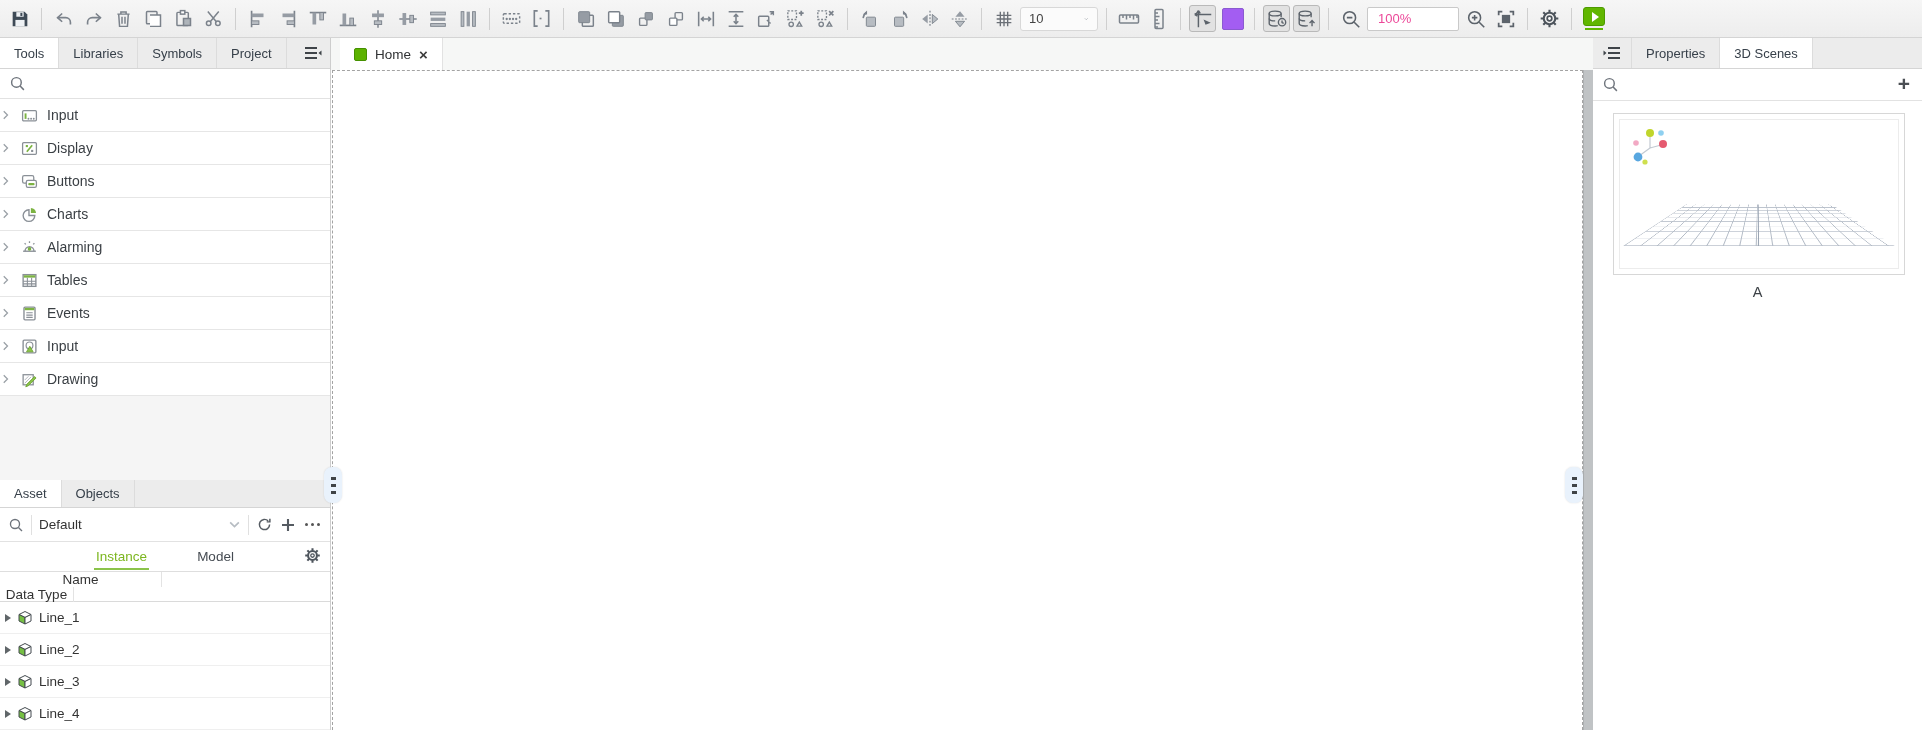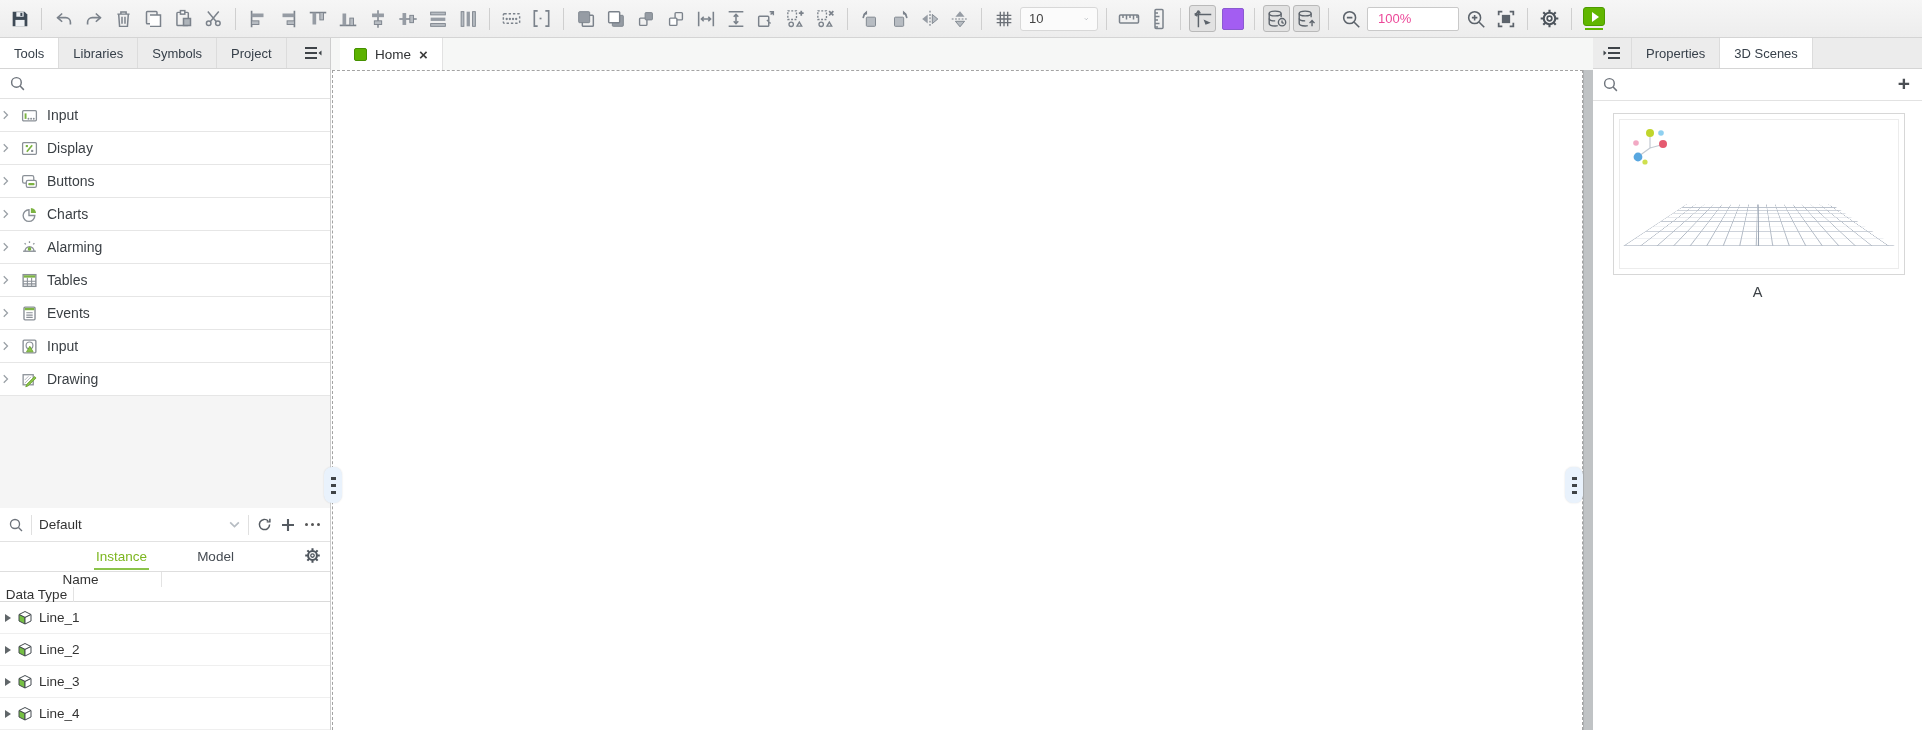--- a/index.html
+++ b/index.html
@@ -526,20 +526,28 @@
             <rect x="2" y="3.5" width="9.5" height="9.5" fill="none" stroke="#8a9097" stroke-width="1.2"></rect>
             <path d="M3.5 11.5 9.5 5.5M3.5 8.5 7 5M6.5 12 10 8.5" stroke="#b0b5ba" stroke-width="0.9"></path>
             <path d="M5.5 12.5 12.8 5.2l1.4 1.4-7.3 7.3-2.4 1z" fill="#8bc34a" stroke="#6ba32f" stroke-width="0.8"></path>
           </svg>
         <span class="tree-label">Drawing</span>
       </div>
     </div>
 
     <div class="lp-empty"></div>
 
+    <div class="tabbar asset-tabs">
+      <div class="ptab active">
+          <span>Asset</span>
+        </div>
+      <div class="ptab">
+          <span>Objects</span>
+        </div>
+    </div>
 
     <div class="default-row">
       <svg width="16" height="16" viewBox="0 0 24 24" fill="none" stroke="#6d737b" stroke-width="2">
           <circle cx="10.5" cy="10.5" r="6.8"></circle>
           <path d="M15.7 15.7 21 21"></path>
         </svg>
       <div class="vdiv"></div>
       <span class="def-value">Default</span>
       <svg width="13" height="13" viewBox="0 0 12 12">
           <path d="M2 4l4 4 4-4" fill="none" stroke="#b6bcc2" stroke-width="1.5"></path>

